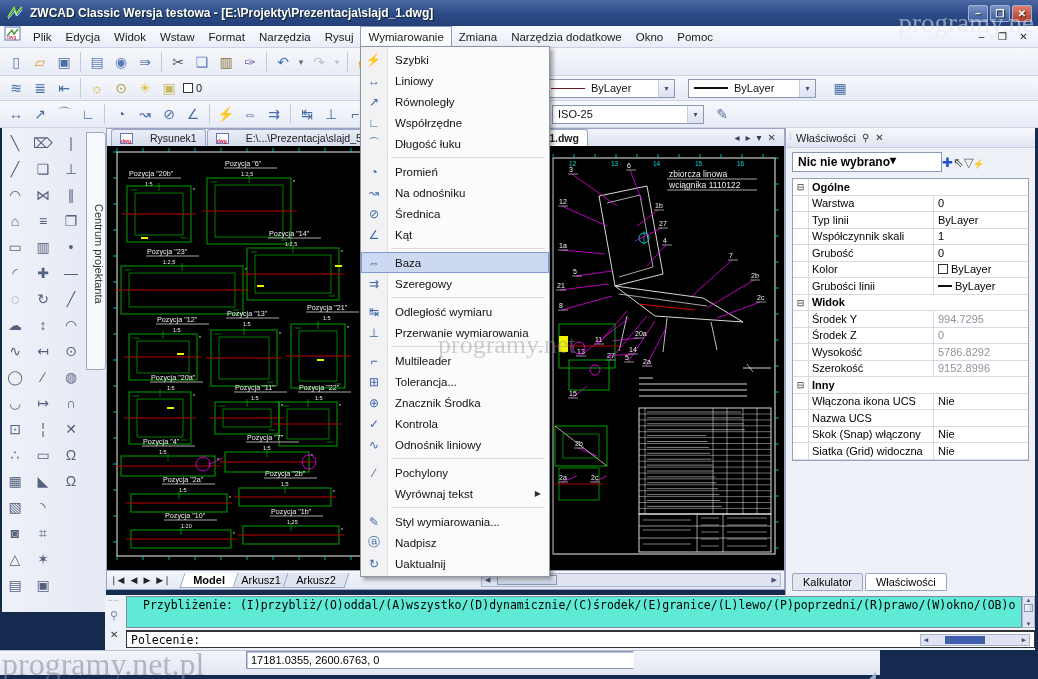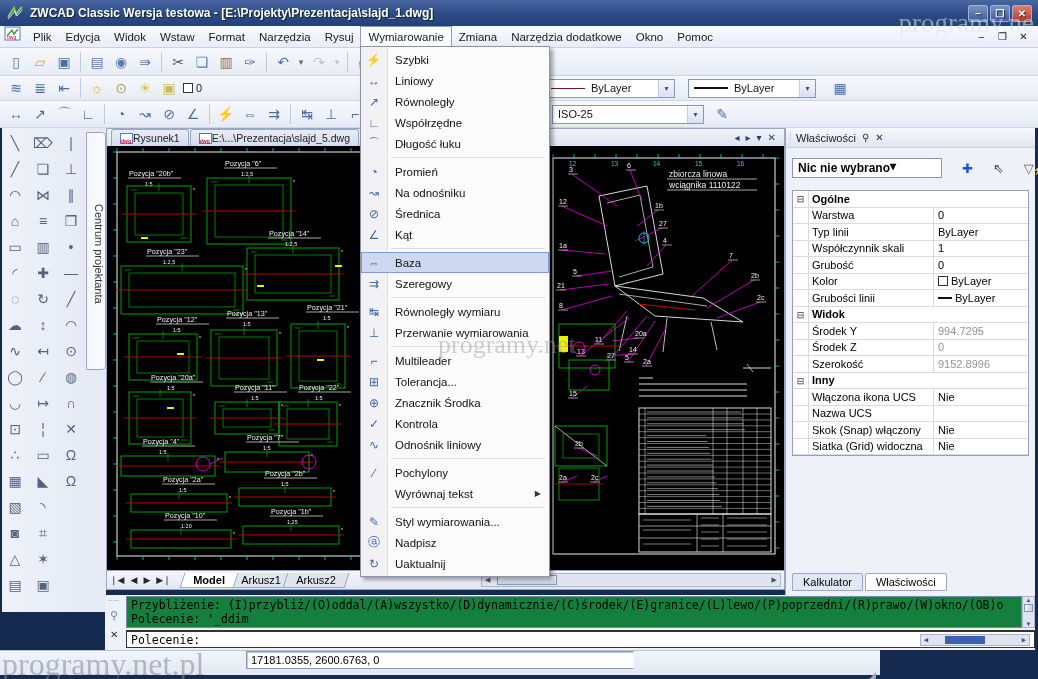--- a/index.html
+++ b/index.html
@@ -52,21 +52,21 @@
   .ltbtn { width:26px; height:26px; display:flex; align-items:center; justify-content:center;
     font-size:14px; color:#55627f; border:1px solid transparent; }
   #dc-tab { position:absolute; left:84px; top:4px; width:20px; height:238px;
     background:#f7f9fd; border:1px solid #9aa6c4; border-radius:0 4px 4px 0;
     writing-mode:vertical-rl; text-align:center; font-size:11px; color:#333; padding-top:6px; }
 
   
   #doc-tabbar { left:106px; top:128px; width:679px; height:18px;
     background:linear-gradient(#f2f4fa,#dde3f0); border:1px solid #9aa6c4; border-bottom:none;
     display:flex; align-items:flex-end; padding-left:4px; }
-  .dtab { height:17px; display:flex; align-items:center; gap:0; padding:0 8px;
+  .dtab { height:17px; display:flex; align-items:center; gap:17px; padding:0 8px;
     border:1px solid #9aa6c4; border-bottom:none; border-radius:3px 3px 0 0;
     background:linear-gradient(#e9edf6,#d4dbeb); font-size:10.5px; color:#222; margin-right:1px; white-space:nowrap; }
   .dtab.active { background:#fff; font-weight:bold; }
   .dwgicon { width:13px; height:11px; background:#fff; border:1px solid #5b7bb5; position:relative; font-size:5px; }
   .dwgicon::after { content:"dwg"; position:absolute; left:0; bottom:-1px; color:#c03; font-weight:bold; }
   #tab-ctrls { margin-left:auto; display:flex; gap:6px; padding:0 8px 3px 0; color:#30405f; font-size:10px; }
   #canvas { left:106px; top:146px; width:679px; height:424px; background:#000; border-left:1px solid #9aa6c4; border-right:1px solid #9aa6c4; }
 
   
   #layout-strip { left:106px; top:570px; width:679px; height:20px;
@@ -93,21 +93,21 @@
   .mi.sel { background:#cdd9f1; outline:1px solid #7d9bd6; outline-offset:-1px; }
   .msep { height:1px; background:#dcdce2; margin:3px 4px 3px 30px; }
 
   
   #rpanel { left:785px; top:128px; width:250px; height:467px; background:#eef1f8; border-left:1px solid #9aa6c4; }
   #rp-header { height:20px; display:flex; align-items:center; padding:0 6px 0 10px;
     background:linear-gradient(#f6f8fc,#dfe5f1); border-bottom:1px solid #c8cfdf; font-size:11px; color:#222; }
   #rp-header .grip { position:absolute; left:3px; top:4px; color:#9aa6c4; font-size:9px; letter-spacing:1px; }
   #rp-header .hbtn { margin-left:6px; color:#333; font-size:10px; }
   #rp-header .hbtn:first-of-type { margin-left:auto; }
-  #rp-combrow { height:28px; display:flex; align-items:center; padding:20px 6px; gap:20px; }
+  #rp-combrow { height:28px; display:flex; align-items:center; padding:8px 6px; gap:0; }
   #rp-combo { flex:0 0 150px; height:20px; background:#fff; border:1px solid #8a97b5;
     display:flex; align-items:center; font-weight:bold; font-size:12px; padding-left:5px; }
   .rp-tool { font-size:13px; }
   #propgrid { margin:2px 6px 0 6px; border:1px solid #96a0b8; background:#fff; }
   .prow { display:flex; height:16.5px; border-bottom:1px solid #d6dae4; font-size:11px; align-items:center; }
   .prow .gut { flex:0 0 16px; height:100%; border-right:1px solid #d6dae4; text-align:center; font-size:9px; color:#333; line-height:16px; }
   .prow .plabel { flex:0 0 125px; height:100%; border-right:1px solid #d6dae4; padding-left:3px; display:flex; align-items:center; overflow:hidden; white-space:nowrap; }
   .prow .pvalue { flex:1; padding-left:4px; display:flex; align-items:center; gap:3px; overflow:hidden; white-space:nowrap; }
   .prow.group .plabel { font-weight:bold; border-right:none; }
   .prow .pvalue.muted { color:#8f949c; }
@@ -115,23 +115,23 @@
   #rp-tabs { position:absolute; bottom:4px; left:6px; display:flex; gap:2px; }
   .rptab { padding:2px 10px; border:1px solid #9aa6c4; background:#e2e7f2; font-size:11px; border-radius:2px 2px 0 0; }
   .rptab.active { background:#fff; }
 
   
   #cmddock { left:105px; top:595px; width:930px; height:55px; background:#eef1f8; }
   #cmdgrip { position:absolute; left:0; top:0; width:21px; height:55px; color:#7e8aa6; }
   #cmdgrip .dots { position:absolute; top:1px; left:3px; font-size:8px; letter-spacing:1px; }
   #cmdgrip .pin { position:absolute; top:14px; left:5px; font-size:11px; }
   #cmdgrip .xbtn { position:absolute; top:34px; left:5px; font-size:10px; color:#333; }
-  #cmdhist { position:absolute; left:21px; top:1px; width:896px; height:32px; background:#15803d;
+  #cmdhist { position:absolute; left:21px; top:1px; width:896px; height:32px; background:#5eead4;
     border:1px solid #7a8aa5; font-family:"DejaVu Sans Mono", monospace; font-size:11.5px;
-    padding:1px 4px; white-space:nowrap; overflow:hidden; line-height:14px; color:#000; }
+    padding:1px 16px; white-space:nowrap; overflow:hidden; line-height:14px; color:#000; }
   #cmdvscroll { position:absolute; right:0; top:1px; width:13px; height:32px; background:#dfe4f0; border:1px solid #aab4cc; }
   #cmdvscroll span { display:block; text-align:center; font-size:6px; color:#44507a; }
   #cmdvscroll .vthumb { height:8px; background:linear-gradient(90deg,#f6f8fc,#c7d2e8); border:1px solid #8a97b5; margin:1px; }
   #cmdinput { position:absolute; left:21px; top:35px; width:909px; height:18px; background:#fff;
     border:1px solid #333; border-top:2px solid #333; font-family:"DejaVu Sans Mono", monospace;
     font-size:11.5px; padding:1px 4px; color:#000; display:flex; align-items:center; }
   #cmdhscroll { margin-left:auto; width:110px; height:12px; background:#dfe4f0; border:1px solid #aab4cc;
     display:flex; align-items:center; }
   #cmdhscroll .thumb { width:40px; height:8px; background:#3f5fae; margin-left:14px; }
 
@@ -1010,21 +1010,21 @@
       <span class="mic">⇔</span>
       <span class="mlabel">Baza</span>
     </div>
     <div class="mi">
       <span class="mic">⇉</span>
       <span class="mlabel">Szeregowy</span>
     </div>
     <div class="msep"></div>
     <div class="mi">
       <span class="mic">↹</span>
-      <span class="mlabel">Równoległy wymiaru</span>
+      <span class="mlabel">Odległość wymiaru</span>
     </div>
     <div class="mi">
       <span class="mic">⊥</span>
       <span class="mlabel">Przerwanie wymiarowania</span>
     </div>
     <div class="msep"></div>
     <div class="mi">
       <span class="mic">⌐</span>
       <span class="mlabel">Multileader</span>
     </div>
@@ -1149,20 +1149,27 @@
       </div>
       <div class="prow">
         <span class="gut"></span>
         <span class="plabel">Środek Z</span>
         <span class="pvalue muted">
           <span>0</span>
         </span>
       </div>
       <div class="prow">
         <span class="gut"></span>
+        <span class="plabel">Wysokość</span>
+        <span class="pvalue muted">
+          <span>5786.8292</span>
+        </span>
+      </div>
+      <div class="prow">
+        <span class="gut"></span>
         <span class="plabel">Szerokość</span>
         <span class="pvalue muted">
           <span>9152.8996</span>
         </span>
       </div>
       <div class="prow group">
         <span class="gut">⊟</span>
         <span class="plabel">Inny</span>
         <span class="pvalue"></span>
       </div>
@@ -1202,21 +1209,20 @@
 </div>
 
 <div id="cmddock" class="abs">
   <div id="cmdgrip">
     <span class="dots">┄┄</span>
     <span class="pin">⚲</span>
     <span class="xbtn">✕</span>
   </div>
   <div id="cmdhist">
     <div>Przybliżenie:  (I)przybliż/(O)oddal/(A)wszystko/(D)dynamicznie/(C)środek/(E)granice/(L)lewo/(P)poprzedni/(R)prawo/(W)okno/(OB)o</div>
-    <div>Polecenie: '_ddim</div>
   </div>
   <div id="cmdvscroll">
     <span>▲</span>
     <div class="vthumb"></div>
     <span style="position:absolute;bottom:0;left:0;right:0;">▼</span>
   </div>
   <div id="cmdinput">
     <span>Polecenie:</span>
     <span id="cmdhscroll">
       <span class="scr-arrow">◀</span>

